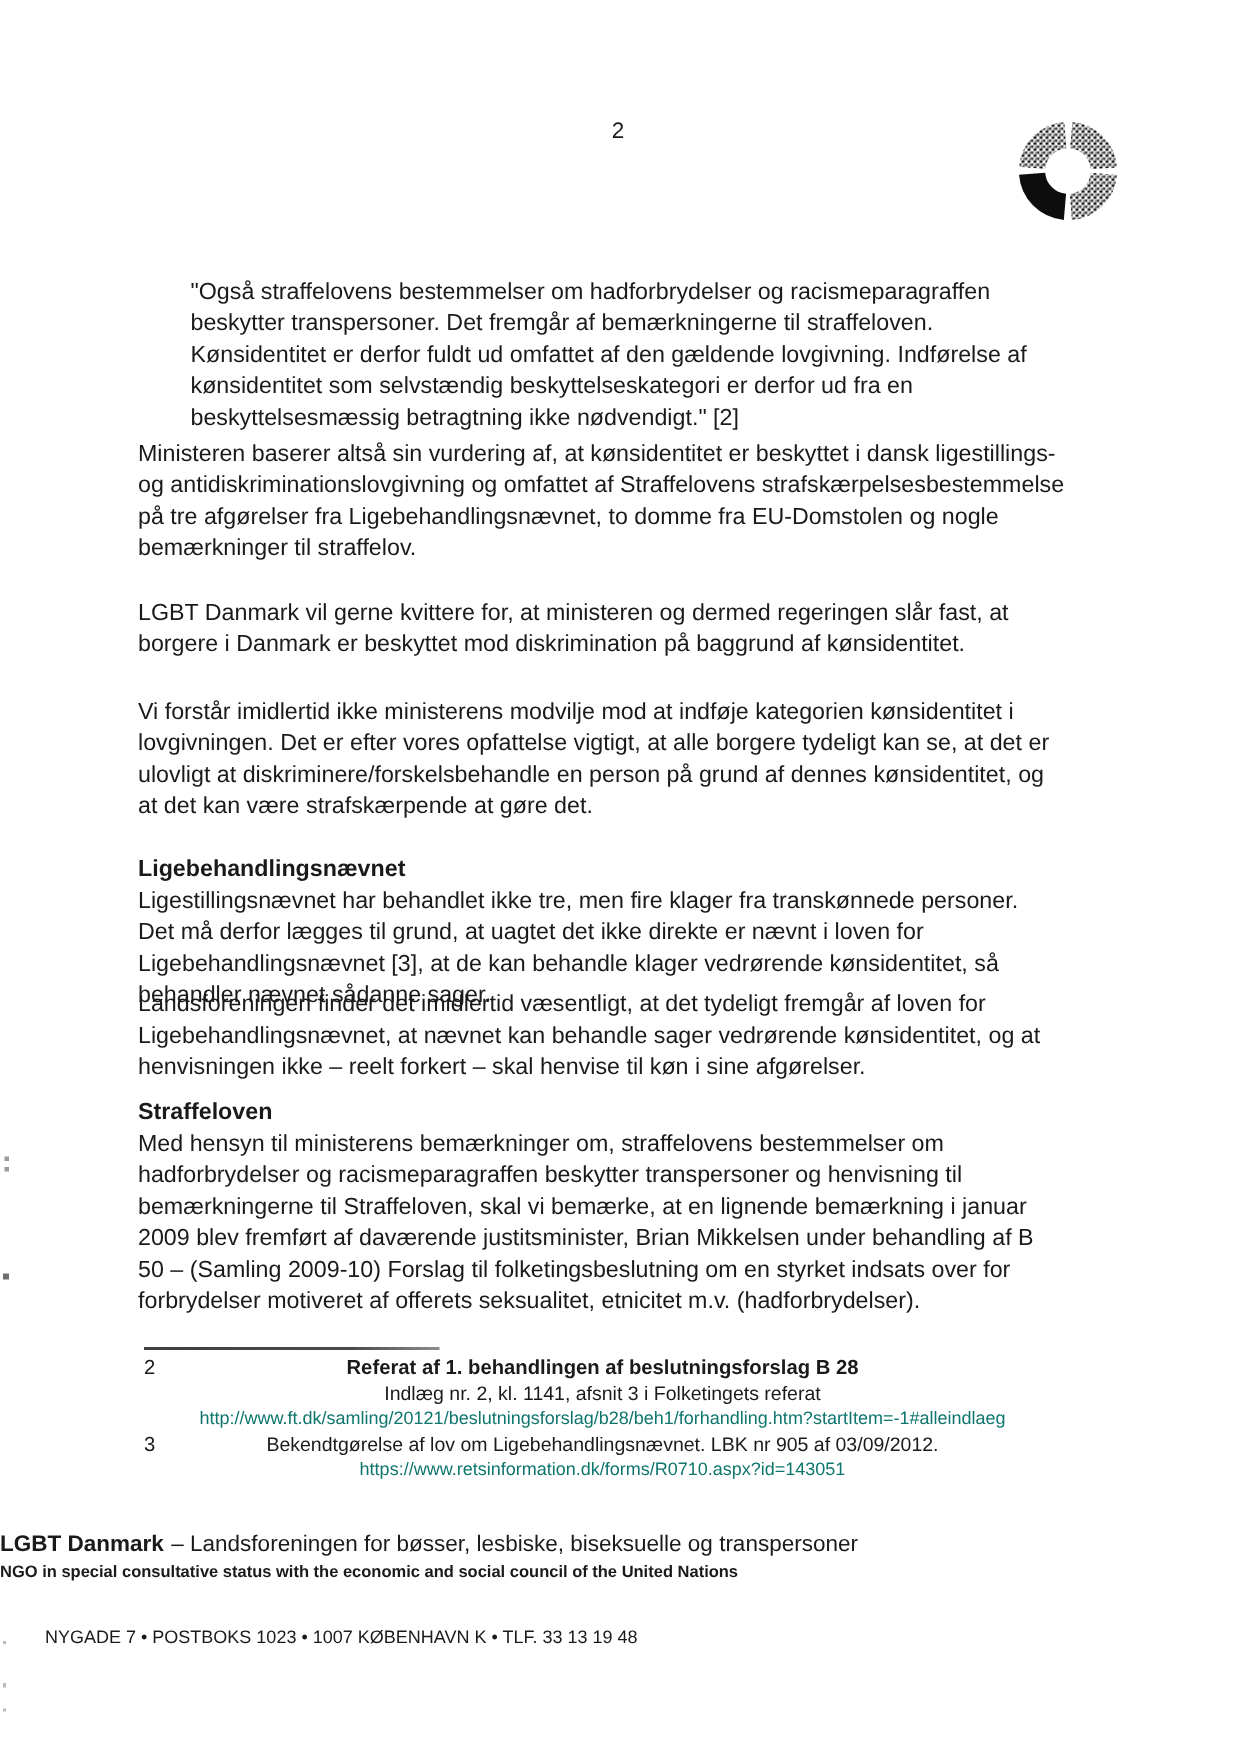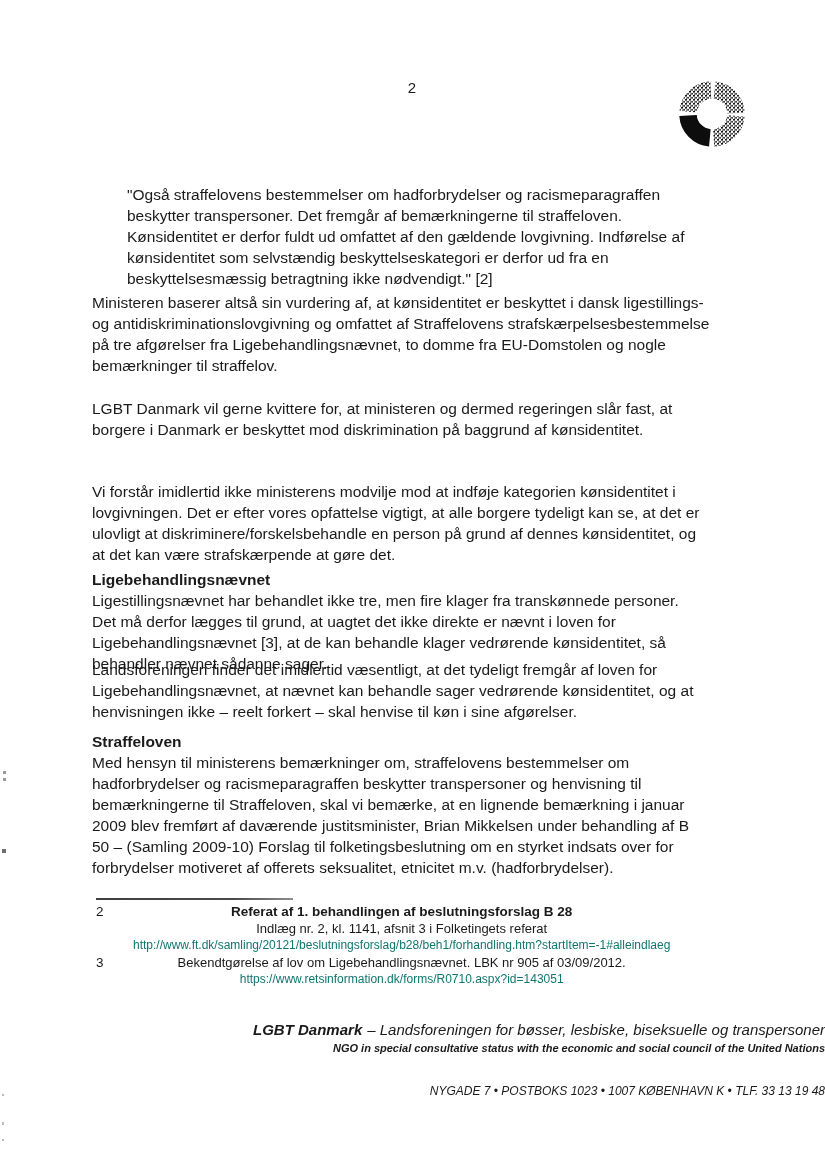--- a/index.html
+++ b/index.html
@@ -34,21 +34,21 @@
   }
   .para, .quote {
     position: absolute;
     font-size: 15.5px;
     line-height: 21px;
     white-space: pre;
   }
   .quote { left: 127px; top: 184px; }
   .p-minister { left: 92px; top: 292px; }
   .p-kvittere { left: 92px; top: 398px; }
-  .p-forstaar { left: 92px; top: 481px; }
+  .p-forstaar { left: 92px; top: 464px; }
   .section { position: absolute; left: 92px; }
   .s-naevnet { top: 570px; }
   .s-straffeloven { top: 732px; }
   .section .heading {
     font-weight: bold;
     font-size: 15.5px;
     line-height: 20px;
     white-space: pre;
   }
   .section .body {
@@ -93,22 +93,21 @@
     font-size: 12px;
     line-height: 17px;
     white-space: pre;
     color: #0f766e;
   }
   .footer {
     position: absolute;
     left: 0;
     top: 1021px;
     width: 100%;
-    text-align: right;
-    font-style: italic;
+    text-align: left;
   }
   .footer .line1 {
     font-size: 15px;
     line-height: 18px;
   }
   .footer .line1 .org { font-weight: bold; }
   .footer .line1 .tagline { margin-left: 5px; }
   .footer .line2 {
     font-size: 11px;
     font-weight: bold;

